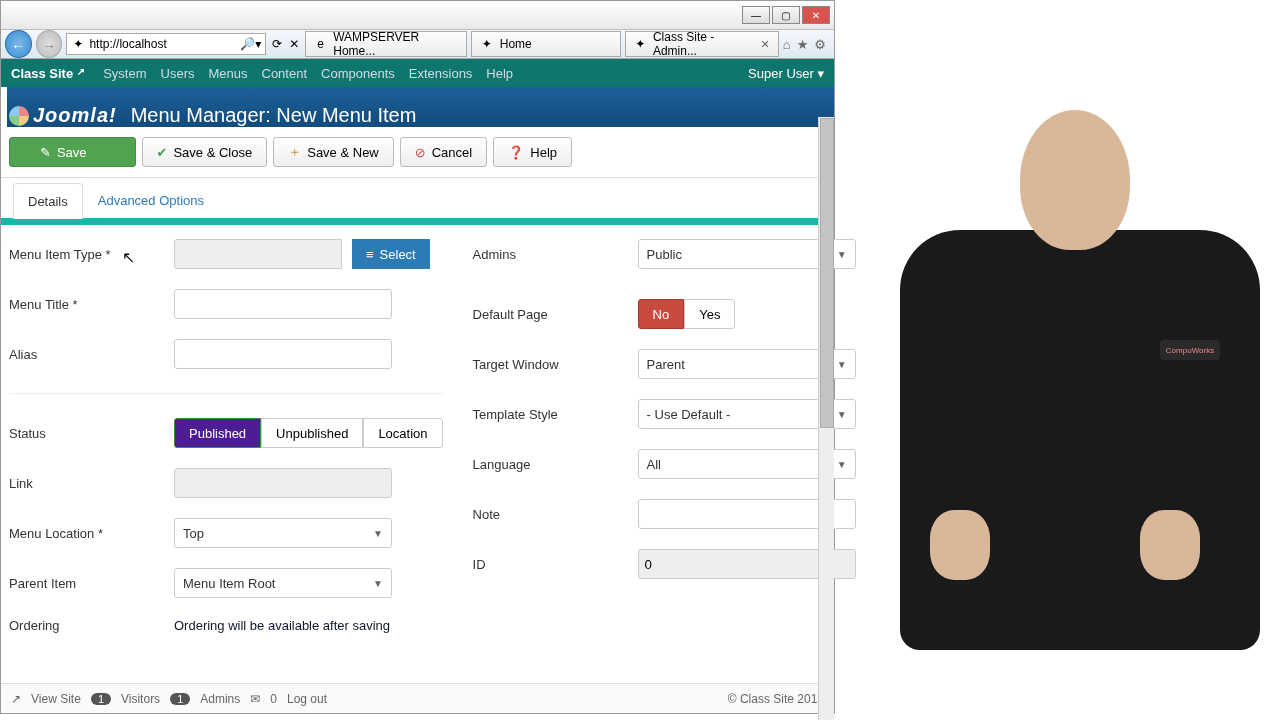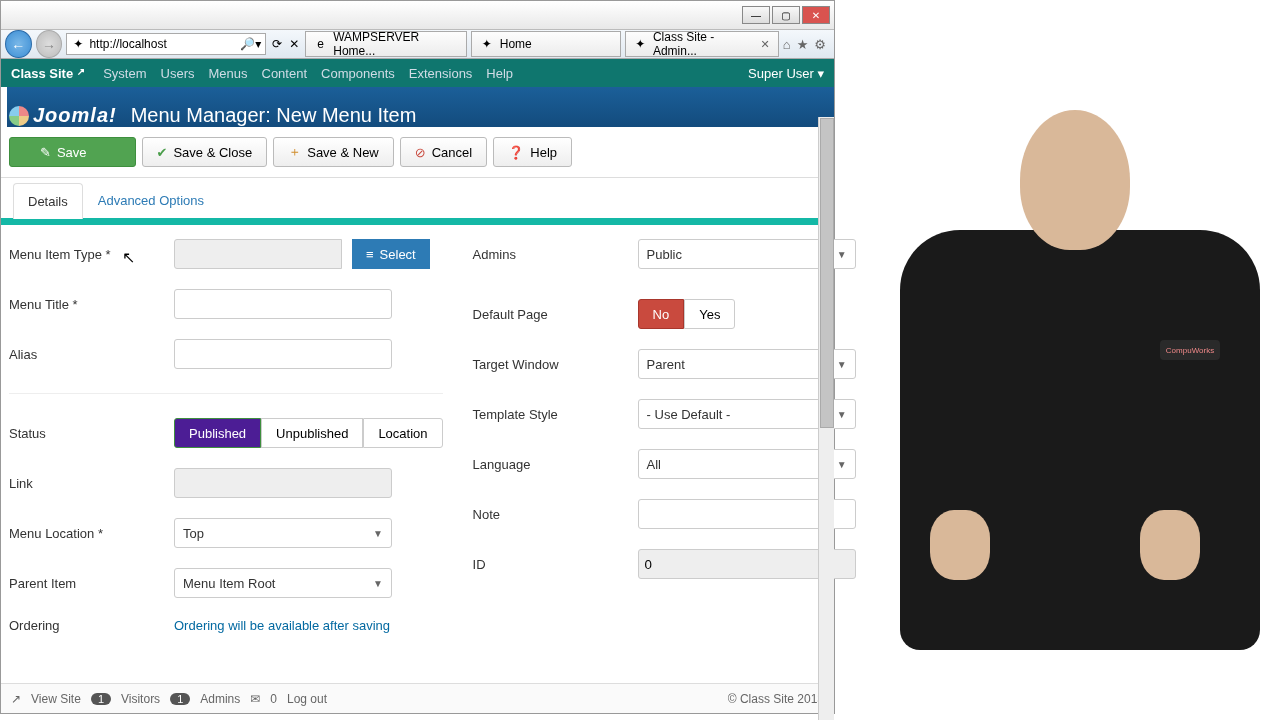--- a/index.html
+++ b/index.html
@@ -55,21 +55,21 @@
 .select-btn { background:#2d7bb5; color:#fff; height:30px; padding:0 14px; border:none; display:flex; align-items:center; gap:6px; font-size:13px; border-radius:0;}
 .seg-group { display:flex; }
 .seg { height:30px; padding:0 14px; border:1px solid #ccc; background:#fff; font-size:13px; cursor:pointer;}
 .seg.first { border-radius:3px 0 0 3px; }
 .seg.last { border-radius:0 3px 3px 0; }
 .seg.active-green { background:#4c1d95; color:#fff; border-color:#3e8f3e; }
 .seg.active-red { background:#c94a3e; color:#fff; border-color:#a8362c; }
 .dropdown { width:218px; height:30px; border:1px solid #ccc; border-radius:3px; background:#fff; display:flex; align-items:center; justify-content:space-between; padding:0 8px; font-size:13px;}
 .dropdown .arr { color:#666; font-size:10px; }
 .divider { border-top:1px solid #eee; margin:4px 0;}
-.note-text { color:#0369a1; font-size:13px; }
+.note-text { color:#0f172a; font-size:13px; }
 
 
 .footer { position:relative; margin-top:30px; height:30px; border-top:1px solid #ddd; background:#fafafa; display:flex; align-items:center; padding:0 10px; font-size:12px; color:#666; gap:10px;}
 .pill { background:#555; color:#fff; border-radius:8px; padding:0 7px; font-size:11px; }
 .footer .right { margin-left:auto; }
 
 
 .scrollbar { position:absolute; right:0; top:58px; width:16px; height:652px; background:#eee; border-left:1px solid #ccc;}
 .scroll-thumb { width:14px; height:310px; background:#c4c4c4; border:1px solid #aaa; margin:1px auto 0;}
 

